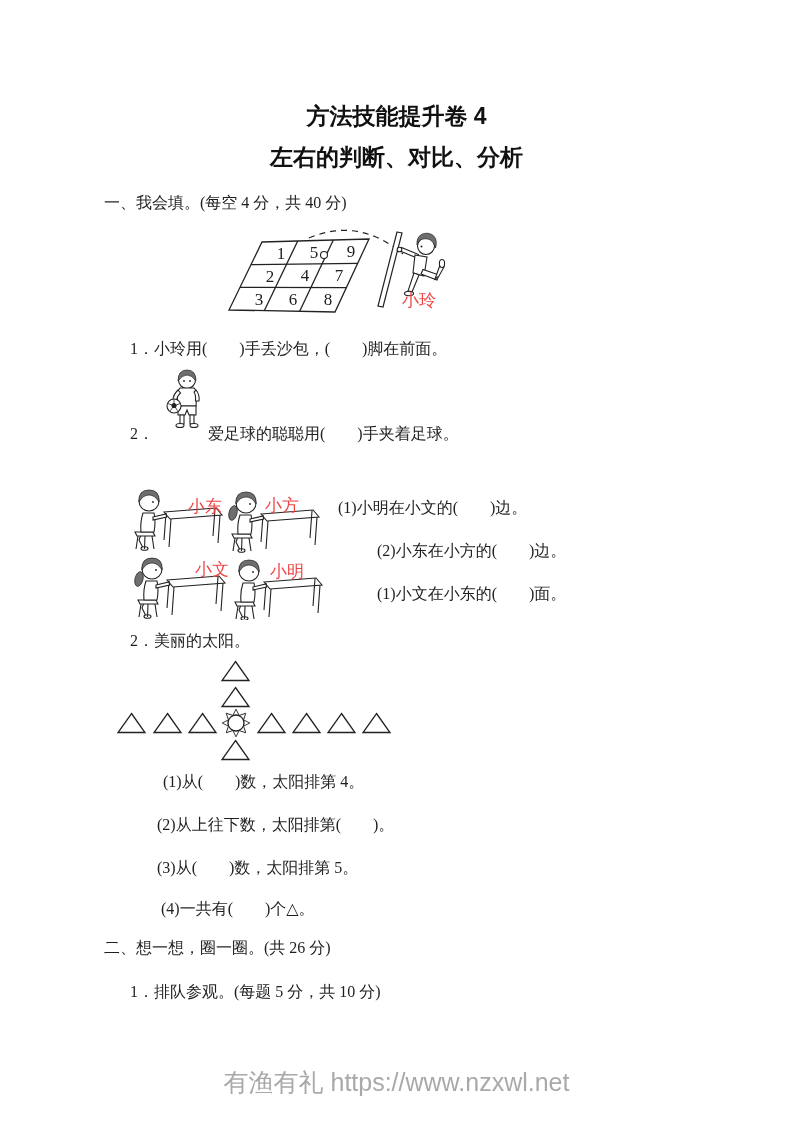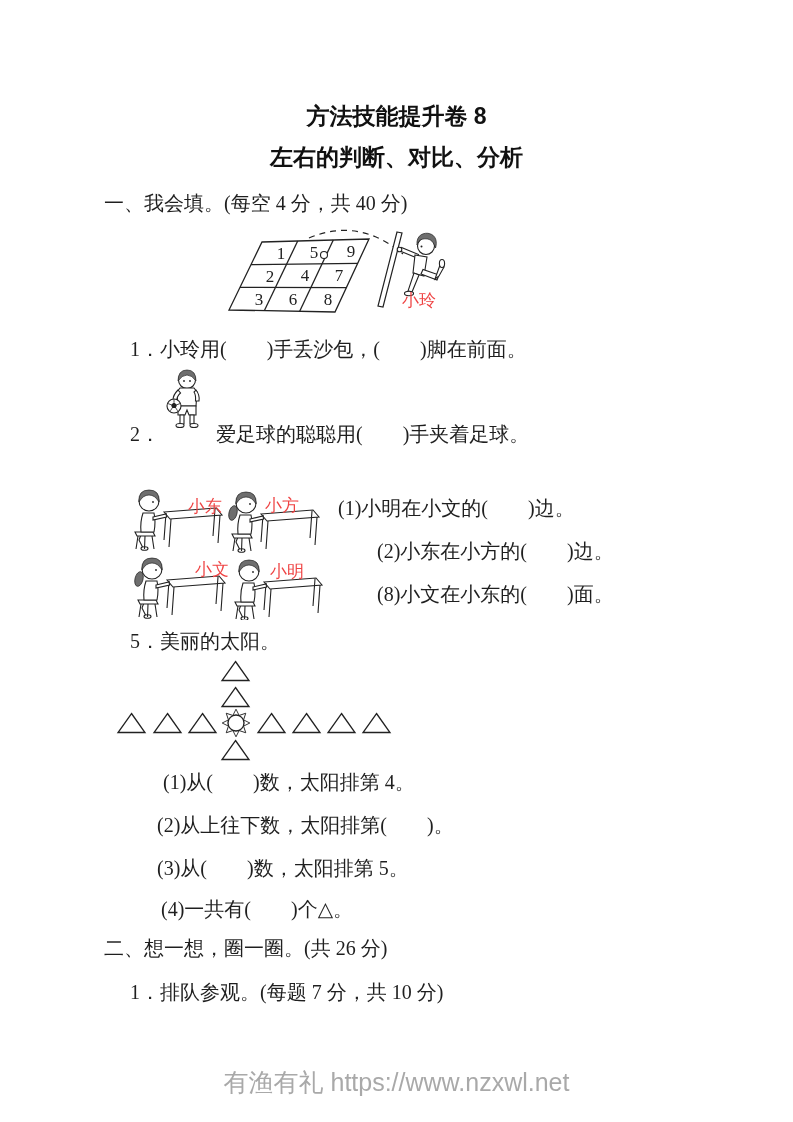--- a/index.html
+++ b/index.html
@@ -2,37 +2,37 @@
 <html><head>
 <meta charset="utf-8">
 <style>
   html,body{margin:0;padding:0;background:#ffffff;}
   .page{position:relative;width:793px;height:1122px;background:#fff;overflow:hidden;
         font-family:"Liberation Serif","DejaVu Serif",serif;color:#1f1f1f;}
   .title{position:absolute;left:0;right:0;top:101px;margin:0;text-align:center;
          font:bold 23px "Liberation Sans","DejaVu Sans",sans-serif;color:#111;}
   .subtitle{position:absolute;left:0;right:0;top:142px;margin:0;text-align:center;
          font:bold 23px "Liberation Sans","DejaVu Sans",sans-serif;color:#111;}
-  .line{position:absolute;font-size:20px;line-height:24px;white-space:nowrap;}
+  .line{position:absolute;font-size:16px;line-height:24px;white-space:nowrap;}
   .fig{position:absolute;}
   .fig svg{display:block;}
   .fig-label{position:absolute;font-size:17px;line-height:19px;white-space:nowrap;color:#ef4444;}
   .gridnum{font-family:"Liberation Serif","DejaVu Serif",serif;font-size:17px;fill:#222;text-anchor:middle;}
   .footer{position:absolute;left:0;right:0;top:1066px;text-align:center;
           font-family:"Liberation Sans","DejaVu Sans",sans-serif;font-size:25px;color:#a9a9a9;}
   .ink{stroke:#222;fill:none;stroke-width:1.3;}
   .wfill{fill:#fff;stroke:#222;stroke-width:1.1;}
   .hair{fill:#6e6e6e;stroke:#222;stroke-width:0.7;}
 </style>
 </head>
 <body>
 
 <div class="page">
 
-  <h1 class="title">方法技能提升卷 8</h1>
+  <h1 class="title">方法技能提升卷 4</h1>
   <h2 class="subtitle">左右的判断、对比、分析</h2>
 
   <div class="line" style="left:104px;top:191px;">一、我会填。(每空 4 分，共 40 分)</div>
 
   <div class="fig" style="left:225px;top:225px;width:225px;height:95px;">
     <svg width="225" height="95" viewBox="0 0 225 95">
       <g class="ink">
         <path d="M37 17 L144 14 L110 87 L4 85 Z"></path>
         <path d="M26 39.7 L132.7 38.3"></path>
         <path d="M15 62.3 L121.3 62.7"></path>
@@ -83,21 +83,21 @@
       <path class="wfill" d="M15 48 L19 48 L19 57 L15 57 Z"></path>
       <path class="wfill" d="M25 48 L29 48 L29 57 L25 57 Z"></path>
       <ellipse class="wfill" cx="15" cy="58.5" rx="4" ry="2"></ellipse>
       <ellipse class="wfill" cx="29" cy="58.5" rx="4" ry="2"></ellipse>
       <circle class="wfill" cx="9" cy="39" r="7"></circle>
       <path d="M9 35.5 L12 37.7 L10.8 41 L7.2 41 L6 37.7 Z" fill="#222"></path>
       <path d="M9 35.5 L9 32.2 M12 37.7 L15 36.6 M10.8 41 L12.6 43.8 M7.2 41 L5.4 43.8 M6 37.7 L3 36.6" stroke="#222" stroke-width="0.8" fill="none"></path>
     </svg>
   </div>
   <div class="line" style="left:130px;top:422px;">2．</div>
-  <div class="line" style="left:208px;top:422px;margin-left:8px;">爱足球的聪聪用(　　)手夹着足球。</div>
+  <div class="line" style="left:208px;top:422px;">爱足球的聪聪用(　　)手夹着足球。</div>
 
 
   <div class="fig" style="left:128px;top:484px;width:200px;height:136px;">
     <svg width="200" height="136" viewBox="0 0 200 136">
       <defs>
         <g id="stu-b">
           <path class="wfill" d="M36 26 L88 22 L94 29 L42 33 Z"></path>
           <path d="M43 33 L41 61 M92 29 L90 57 M87 23 L85 50 M38 27 L36 54" stroke="#222" stroke-width="1.1" fill="none"></path>
           <path d="M14 46 L11 54 L15 62" stroke="#222" stroke-width="1.1" fill="none"></path>
           <ellipse class="wfill" cx="16.5" cy="62.5" rx="3.5" ry="1.8"></ellipse>
@@ -120,23 +120,23 @@
       <use href="#stu-b" x="100" y="72"></use>
     </svg>
     <span class="fig-label" style="left:60px;top:13px;">小东</span>
     <span class="fig-label" style="left:137px;top:12px;">小方</span>
     <span class="fig-label" style="left:67px;top:76px;">小文</span>
     <span class="fig-label" style="left:142px;top:78px;">小明</span>
   </div>
 
   <div class="line" style="left:338px;top:496px;">(1)小明在小文的(　　)边。</div>
   <div class="line" style="left:377px;top:539px;">(2)小东在小方的(　　)边。</div>
-  <div class="line" style="left:377px;top:582px;">(8)小文在小东的(　　)面。</div>
+  <div class="line" style="left:377px;top:582px;">(1)小文在小东的(　　)面。</div>
 
-  <div class="line" style="left:130px;top:629px;">5．美丽的太阳。</div>
+  <div class="line" style="left:130px;top:629px;">2．美丽的太阳。</div>
 
   <div class="fig" style="left:112px;top:653px;width:290px;height:115px;">
     <svg width="290" height="115" viewBox="0 0 290 115">
       <defs>
         <g id="tri">
             <polygon points="14.5,1.5 28,20.5 1,20.5" fill="#fff" stroke="#222" stroke-width="1.3"></polygon>
           </g>
       </defs>
       <use href="#tri" x="109" y="7"></use>
       <use href="#tri" x="109" y="33"></use>
@@ -163,17 +163,17 @@
       </g>
     </svg>
   </div>
 
   <div class="line" style="left:163px;top:770px;">(1)从(　　)数，太阳排第 4。</div>
   <div class="line" style="left:157px;top:813px;">(2)从上往下数，太阳排第(　　)。</div>
   <div class="line" style="left:157px;top:856px;">(3)从(　　)数，太阳排第 5。</div>
   <div class="line" style="left:161px;top:897px;">(4)一共有(　　)个△。</div>
 
   <div class="line" style="left:104px;top:936px;">二、想一想，圈一圈。(共 26 分)</div>
-  <div class="line" style="left:130px;top:980px;">1．排队参观。(每题 7 分，共 10 分)</div>
+  <div class="line" style="left:130px;top:980px;">1．排队参观。(每题 5 分，共 10 分)</div>
 
   <div class="footer">有渔有礼 https://www.nzxwl.net</div>
 
 </div>
 
 </body></html>

